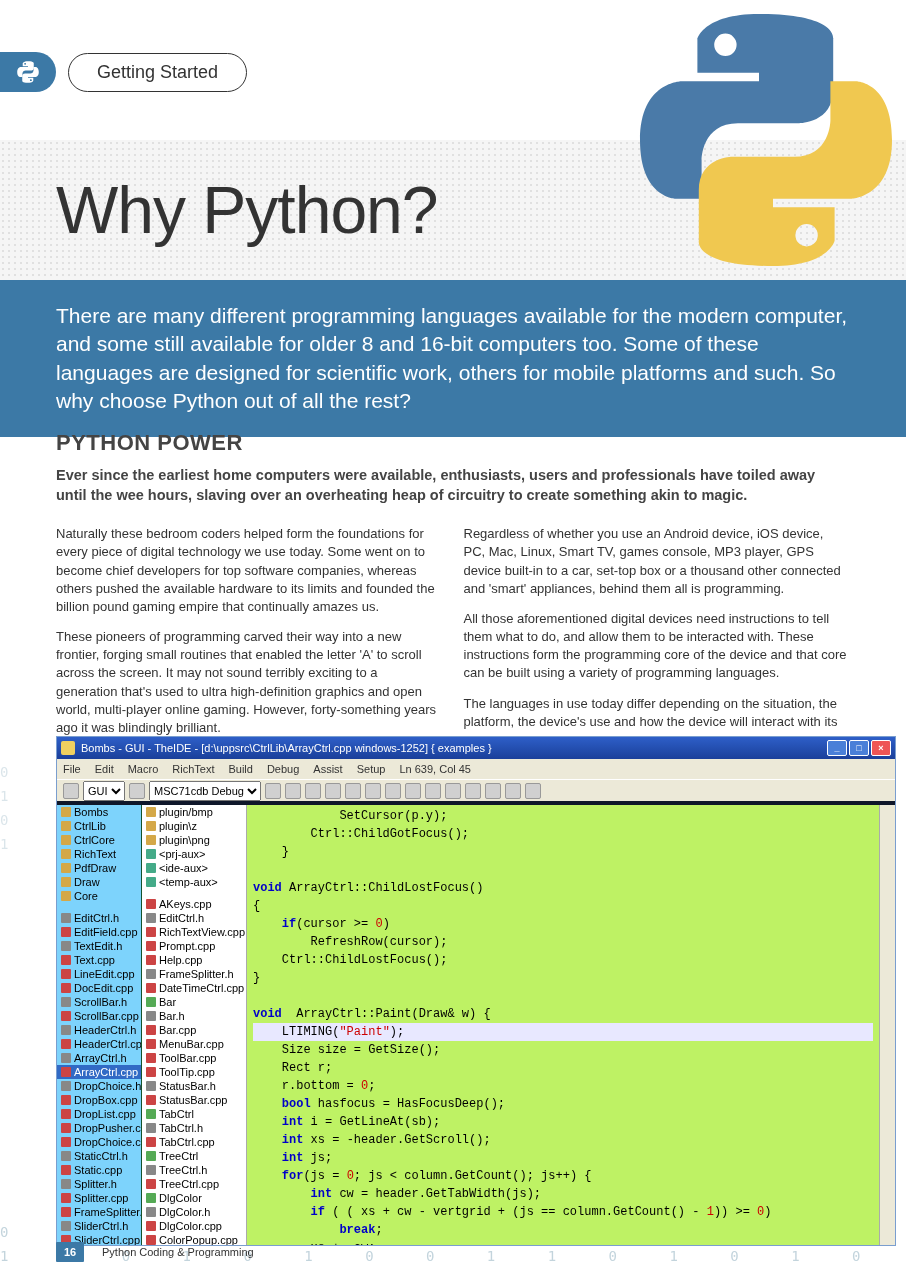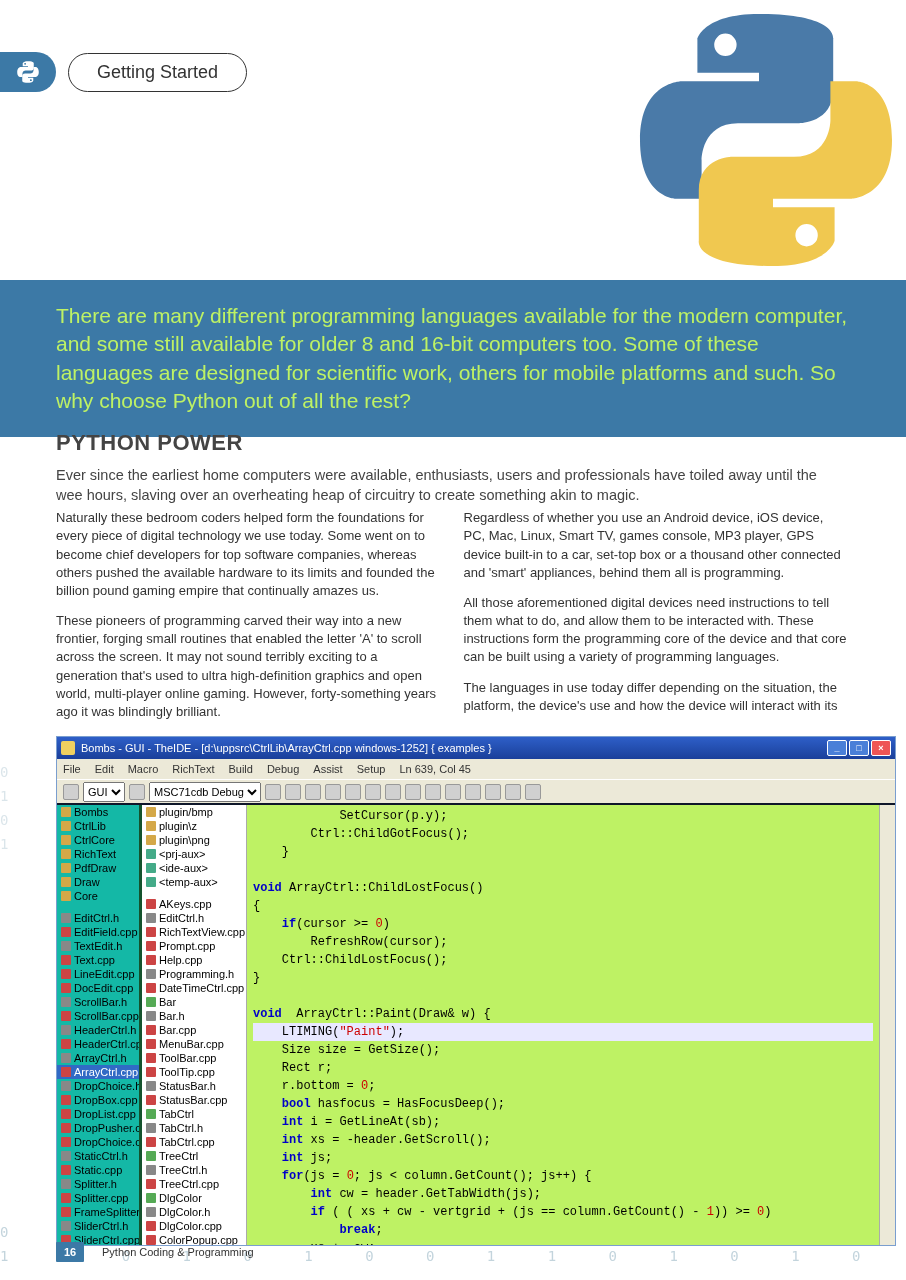--- a/index.html
+++ b/index.html
@@ -13,45 +13,45 @@
 .badge-right { border: 1px solid #333; border-radius: 20px; padding: 8px 28px; margin-left: 12px; font-size: 18px; color: #333; }
 
 
 .big-logo { position: absolute; top: 0; right: 0; width: 280px; height: 280px; z-index: 5; }
 
 
 .title-area { position: absolute; top: 140px; left: 0; right: 0; height: 140px; background: #f5f5f5; background-image: radial-gradient(circle, #e0e0e0 1px, transparent 1px); background-size: 6px 6px; display: flex; align-items: center; padding-left: 56px; }
 .title-area h1 { font-size: 66px; font-weight: 300; color: #333; letter-spacing: -1px; }
 
 
-.intro-band { position: absolute; top: 280px; left: 0; right: 0; background: #3c79a6; color: #bef264; padding: 22px 56px; font-size: 21px; line-height: 1.35; font-weight: 300; }
+.intro-band { position: absolute; top: 280px; left: 0; right: 0; background: #3c79a6; color: #ffffff; padding: 22px 56px; font-size: 21px; line-height: 1.35; font-weight: 300; }
 
 
 .content { position: absolute; top: 430px; left: 56px; right: 59px; color: #333; }
 .content h2 { font-size: 22px; font-weight: 700; color: #444; letter-spacing: 0.5px; margin-bottom: 10px; }
-.content .lede { font-size: 14.5px; font-weight: 400; color: #444; margin-bottom: 4px; line-height: 1.35; }
+.content .lede { font-size: 14.5px; font-weight: 700; color: #444; margin-bottom: 20px; line-height: 1.35; }
 .columns { display: flex; gap: 24px; }
 .col { flex: 1; font-size: 13px; line-height: 1.4; color: #333; }
 .col p { margin-bottom: 12px; }
 
 
 .ide { position: absolute; top: 736px; left: 56px; right: 10px; height: 510px; border: 1px solid #7a9ecf; font-family: Tahoma, Arial, sans-serif; font-size: 11px; background: #fff; }
 .ide-titlebar { background: linear-gradient(#2e5fc8, #1a3f9a); color: #fff; height: 22px; display: flex; align-items: center; padding: 0 4px; justify-content: space-between; }
 .ide-titlebar .t-left { display: flex; align-items: center; gap: 6px; }
 .ide-titlebar .t-icon { width: 14px; height: 14px; background: #f0d060; border-radius: 2px; }
 .ide-titlebar .winbtns { display: flex; gap: 2px; }
 .ide-titlebar .wb { width: 20px; height: 16px; background: #4a7fd8; border: 1px solid #fff; border-radius: 2px; display: flex; align-items: center; justify-content: center; color: #fff; font-size: 9px; font-weight: bold; }
 .ide-titlebar .wb.close { background: #e55; }
 .ide-menubar { background: #ece9d8; height: 20px; display: flex; align-items: center; padding: 0 6px; gap: 14px; color: #333; justify-content: flex-start; }
 .ide-menubar .menus { display: flex; gap: 14px; }
-.ide-toolbar { background: #ece9d8; height: 26px; border-top: 1px solid #fff; border-bottom: 2px solid #0f172a; display: flex; align-items: center; padding: 0 6px; gap: 4px; }
+.ide-toolbar { background: #ece9d8; height: 26px; border-top: 1px solid #fff; border-bottom: 4px solid #0f172a; display: flex; align-items: center; padding: 0 6px; gap: 4px; }
 .ide-toolbar .tb-icon { width: 16px; height: 16px; background: #d0d0d0; border: 1px solid #999; border-radius: 2px; }
 .ide-toolbar select { font-size: 11px; height: 20px; }
 .ide-body { display: flex; height: calc(100% - 68px); }
-.ide-left { width: 85px; background: #14b8a6; border-right: 3px solid #14532d; overflow: hidden; }
+.ide-left { width: 85px; background: #7dd3fc; border-right: 1px solid #14532d; overflow: hidden; }
 .ide-left2 { width: 105px; background: #fff; border-right: 1px solid #aaa; overflow: hidden; }
 .ide-left .item, .ide-left2 .item { padding: 1px 4px; display: flex; align-items: center; gap: 3px; white-space: nowrap; cursor: default; }
 .ide-left .item.sel, .ide-left2 .item.sel { background: #316ac5; color: #fff; }
 .fi { width: 10px; height: 10px; flex-shrink: 0; border-radius: 1px; }
 .fi.pkg { background: #d4a848; }
 .fi.h { background: #888; }
 .fi.cpp { background: #c44; }
 .fi.fld { background: #4a8; }
 .fi.play { background: #5a5; }
 .ide-code { flex: 1; background: #bef264; font-family: 'Courier New', monospace; font-size: 12px; line-height: 18px; padding: 2px 6px; overflow: hidden; white-space: pre; color: #000; position: relative; }
@@ -83,20 +83,23 @@
         </svg>
   </div>
   <div class="badge-right">Getting Started</div>
 </div>
 
 <svg class="big-logo" viewBox="0 0 200 200">
   <path fill="#4a7aa8" d="M95 10c-40 0-44 18-44 18v24h44v6H40s-30 0-30 42 26 42 26 42h18v-28s0-26 26-26h44s24 0 24-24V28s4-18-53-18zm-24 14a8 8 0 110 16 8 8 0 010-16z"></path>
   <path fill="#f0c850" d="M105 190c40 0 44-18 44-18v-24h-44v-6h55s30 0 30-42-26-42-26-42h-18v28s0 26-26 26H76s-24 0-24 24v36s-4 18 53 18zm24-14a8 8 0 110-16 8 8 0 010 16z"></path>
 </svg>
 
+<div class="title-area">
+  <h1>Why Python?</h1>
+</div>
 
 <div class="intro-band">There are many different programming languages available for the modern computer, and some still available for older 8 and 16-bit computers too. Some of these languages are designed for scientific work, others for mobile platforms and such. So why choose Python out of all the rest?</div>
 
 <div class="content">
   <h2>PYTHON POWER</h2>
   <p class="lede">Ever since the earliest home computers were available, enthusiasts, users and professionals have toiled away until the wee hours, slaving over an overheating heap of circuitry to create something akin to magic.</p>
   <div class="columns">
     <div class="col">
       <p>Naturally these bedroom coders helped form the foundations for every piece of digital technology we use today. Some went on to become chief developers for top software companies, whereas others pushed the available hardware to its limits and founded the billion pound gaming empire that continually amazes us.</p>
       <p>These pioneers of programming carved their way into a new frontier, forging small routines that enabled the letter 'A' to scroll across the screen. It may not sound terribly exciting to a generation that's used to ultra high-definition graphics and open world, multi-player online gaming. However, forty-something years ago it was blindingly brilliant.</p>
@@ -332,21 +335,21 @@
             <div class="item">
               <span class="fi cpp"></span>
               <span>Prompt.cpp</span>
             </div>
             <div class="item">
               <span class="fi cpp"></span>
               <span>Help.cpp</span>
             </div>
             <div class="item">
               <span class="fi h"></span>
-              <span>Programming.h</span>
+              <span>FrameSplitter.h</span>
             </div>
             <div class="item">
               <span class="fi cpp"></span>
               <span>DateTimeCtrl.cpp</span>
             </div>
             <div class="item">
               <span class="fi play"></span>
               <span>Bar</span>
             </div>
             <div class="item">

